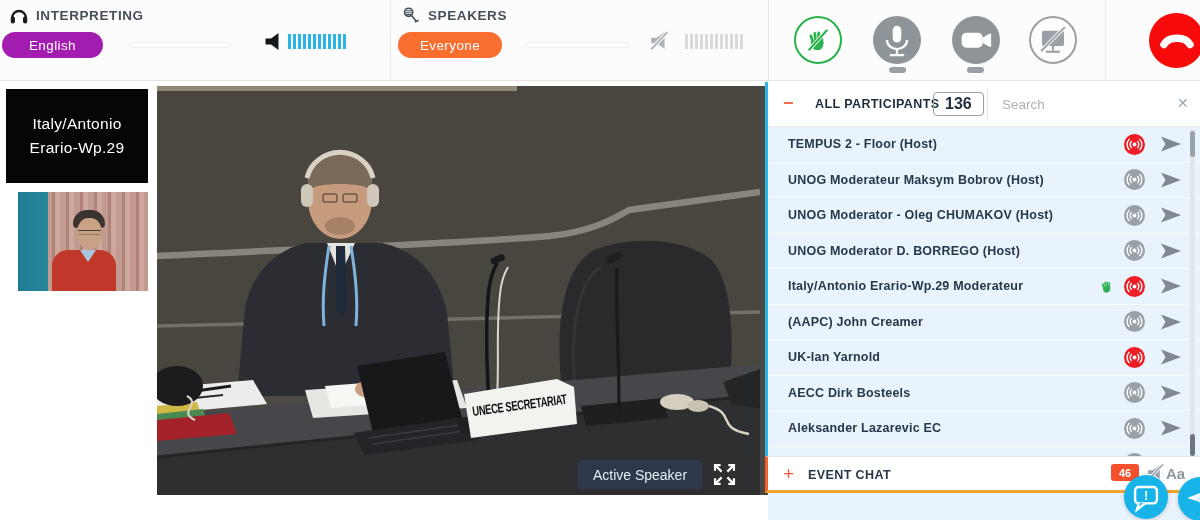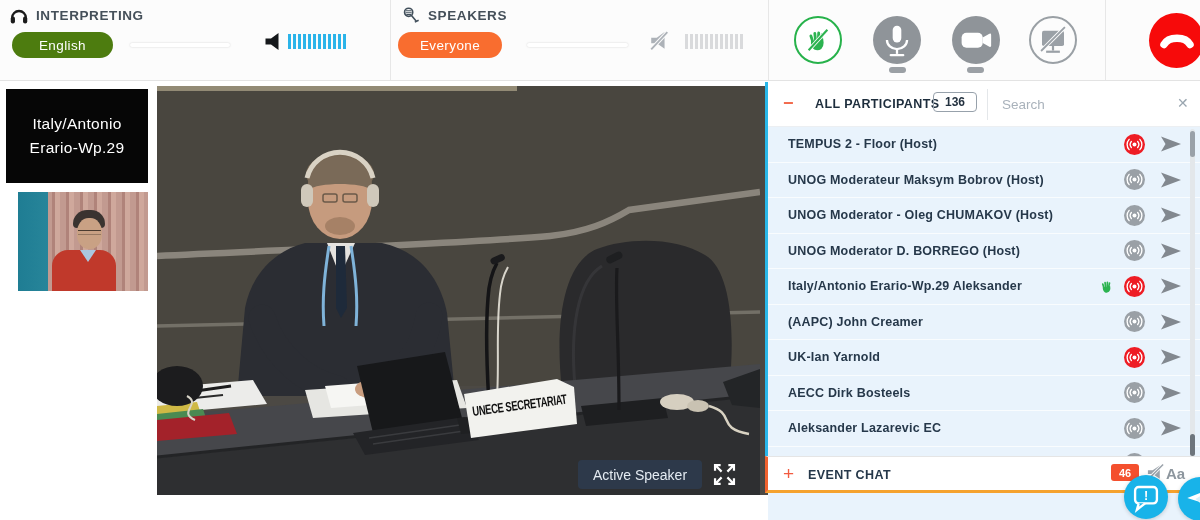--- a/index.html
+++ b/index.html
@@ -45,21 +45,21 @@
   
   .panel { position:absolute; left:765px; top:82px; width:435px; height:374px;
            border-left:3px solid #29b7ea; background:#fff; }
   .p-head { position:absolute; left:0; top:0; width:432px; height:45px; background:#fff;
             border-bottom:1px solid #eceff2; }
   .p-minus { position:absolute; left:15px; top:14px; width:16px; height:16px; color:#f26a4d;
              font-size:18px; font-weight:700; line-height:14px; cursor:pointer; }
   .p-title { position:absolute; left:47px; top:15px; font-size:12.5px; font-weight:800;
              color:#1d2d3c; letter-spacing:.4px; }
   .p-count { position:absolute; left:165px; top:10px; border:1.6px solid #97a1ab;
-             border-radius:4px; padding:2px 11px; font-size:12px; font-weight:700; color:#23313f; }
+             border-radius:4px; padding:2px 11px; font-size:16px; font-weight:700; color:#23313f; }
   .p-vline { position:absolute; left:219px; top:7px; width:1px; height:31px; background:#e4e7ea; }
   .p-search { position:absolute; left:234px; top:9px; width:150px; height:26px; border:none;
               outline:none; font-family:inherit; font-size:13.5px; color:#33414e; background:transparent; }
   .p-search::placeholder { color:#a9b2bb; }
   .p-clear { position:absolute; left:409px; top:13px; color:#9aa6b0; font-size:14px; cursor:pointer; }
 
   .p-list { position:absolute; left:0; top:45px; width:432px; height:398px;
             background:#e9f3fc; overflow:hidden; }
   .p-row { position:relative; width:100%; height:35.5px; display:flex; align-items:center;
            padding:0 18px 0 20px; border-bottom:1.5px solid #f9fcfe; }
@@ -96,21 +96,21 @@
 <div class="app">
 
   <div class="toolbar">
 
     <svg style="position:absolute;left:8px;top:5px" width="22" height="22" viewBox="0 0 24 24">
       <path d="M4.5 14a7.5 7.5 0 0 1 15 0" stroke="#1b1b1b" stroke-width="2.6" fill="none"></path>
       <rect x="3" y="12.5" width="4.6" height="7.6" rx="2.2" fill="#1b1b1b"></rect>
       <rect x="16.4" y="12.5" width="4.6" height="7.6" rx="2.2" fill="#1b1b1b"></rect>
     </svg>
     <div class="tb-label" style="left:36px;top:8px">INTERPRETING</div>
-    <button class="pill-btn" style="left:12px;top:32px;width:101px;background:#4d7c0f">English</button>
+    <button class="pill-btn" style="left:2px;top:32px;width:101px;background:#a21caf">English</button>
     <div class="slider" style="left:130px;top:43px;width:100px"></div>
     <svg style="position:absolute;left:264px;top:33px" width="17" height="18" viewBox="0 0 14 18">
       <polygon points="0,5.5 5.5,5.5 13,0 13,17 5.5,11.5 0,11.5" fill="#15181b"></polygon>
     </svg>
     <div class="vu cyan" style="left:288px;top:34px;width:60px"></div>
 
     <div class="tb-divider" style="left:390px"></div>
 
     <svg style="position:absolute;left:402px;top:6px" width="19" height="19" viewBox="0 0 20 20">
       <g stroke="#42505c" fill="none" stroke-width="1.7">
@@ -342,21 +342,21 @@
               <path d="M4.9 5.1 a7.2 7.2 0 0 0 0 9.8"></path>
               <path d="M13 7.2 a4.3 4.3 0 0 1 0 5.6"></path>
               <path d="M15.1 5.1 a7.2 7.2 0 0 1 0 9.8"></path>
             </g>
           </svg>
         <svg class="p-send" viewBox="0 0 22 16">
             <polygon points="1,0.5 21,8 1,15.5 5.5,8" fill="#82888f"></polygon>
           </svg>
       </div>
       <div class="p-row">
-        <div class="p-name">Italy/Antonio Erario-Wp.29 Aleksander</div>
+        <div class="p-name">Italy/Antonio Erario-Wp.29 Moderateur</div>
         <svg class="p-hand" viewBox="0 0 32 32">
             <g fill="#2cb350">
               <rect x="8" y="10" width="3" height="10" rx="1.5" transform="rotate(-18 9.5 15)"></rect>
               <rect x="11.5" y="7.5" width="3" height="12" rx="1.5" transform="rotate(-6 13 13)"></rect>
               <rect x="15" y="7" width="3" height="12" rx="1.5" transform="rotate(3 16.5 13)"></rect>
               <rect x="18.3" y="8.5" width="3" height="10.5" rx="1.5" transform="rotate(12 19.8 13)"></rect>
               <path d="M8.5 16.5 Q8 23.5 12 26 Q16 28 19.5 25.5 Q22 23.5 22 19 L21.5 14.5 Q15 18.5 8.5 16.5 Z"></path>
             </g>
           </svg>
         <svg class="p-cast" viewBox="0 0 20 20">

